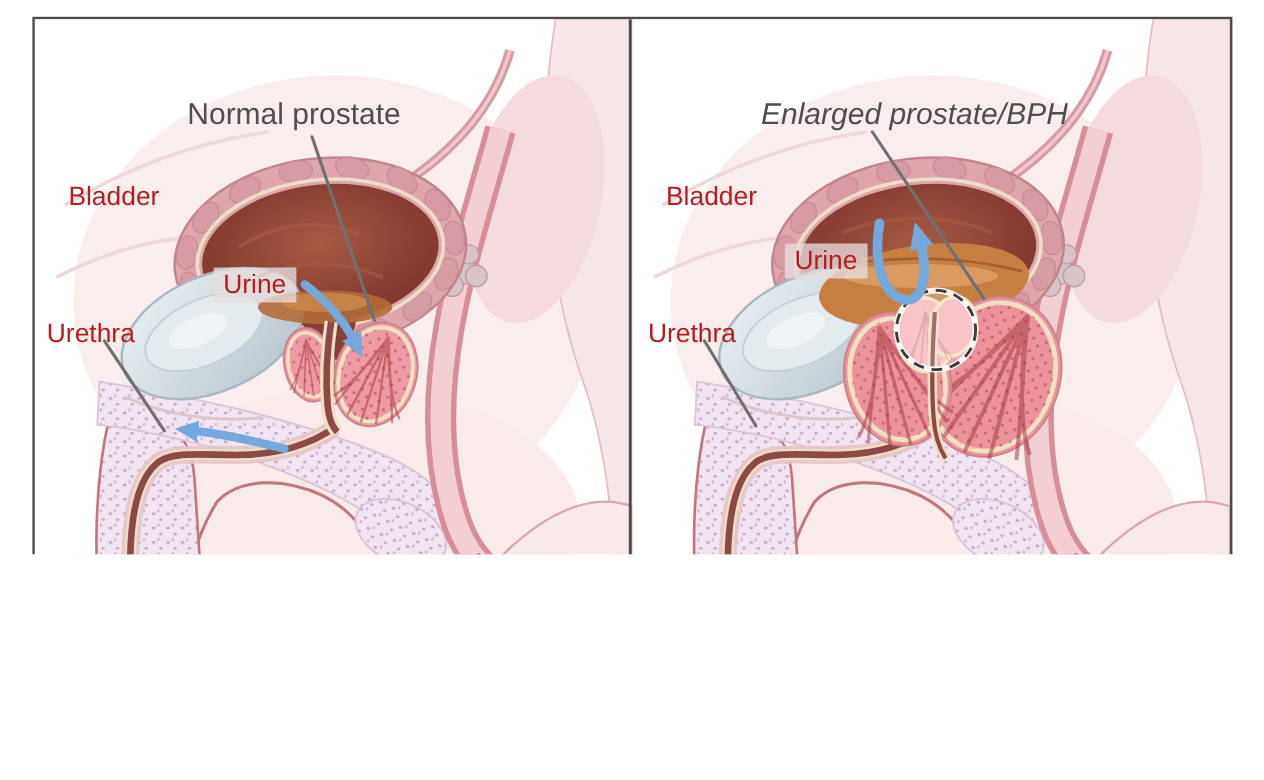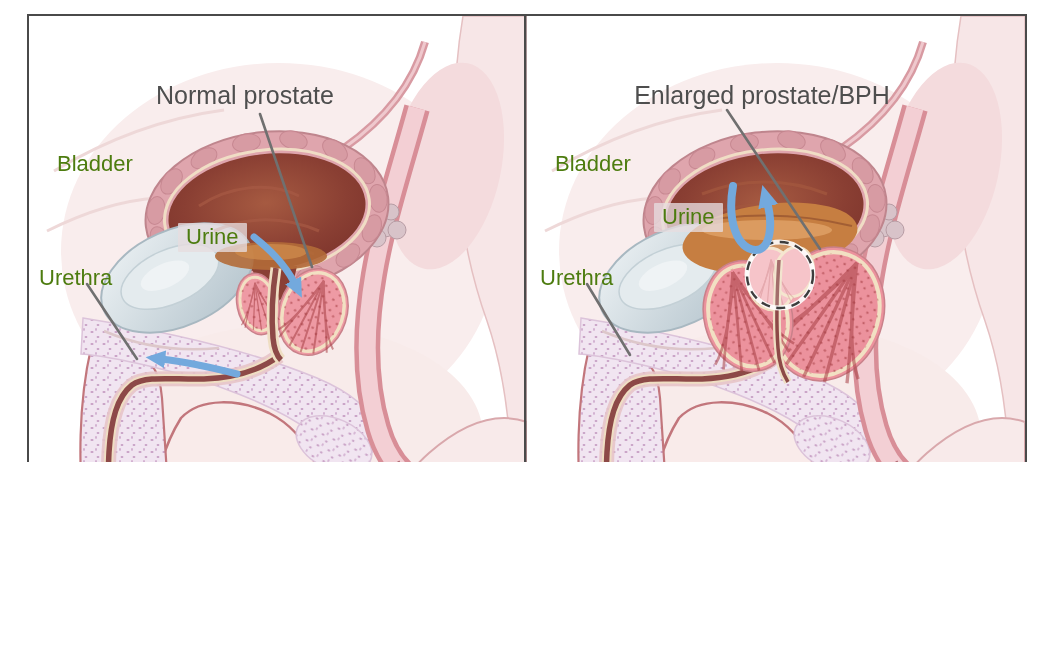--- a/index.html
+++ b/index.html
@@ -1,21 +1,21 @@
 <!DOCTYPE html>
 <html><head>
 <meta charset="utf-8">
 <style>
   html,body{margin:0;padding:0;background:#ffffff;}
   .stage{position:relative;width:1053px;height:462px;background:#ffffff;overflow:hidden;
          font-family:"Liberation Sans", sans-serif;}
   .frame{position:absolute;left:27px;top:14px;width:1000px;height:619px;
          border:2px solid #4a4a4a;box-sizing:border-box;background:#ffffff;}
   .frame svg{position:absolute;left:0;top:0;}
-  .lbl{position:absolute;color:#4d7c0f;font-size:22px;line-height:1.1;white-space:nowrap;}
+  .lbl{position:absolute;color:#b91c1c;font-size:22px;line-height:1.1;white-space:nowrap;}
   .ttl{position:absolute;color:#4e4e4e;font-size:25px;line-height:1.1;white-space:nowrap;
        transform:translateX(-50%);}
   .boxed{background:rgba(231,221,223,0.78);padding:2px 8px 3px 8px;border-radius:1px;}
 </style>
 </head>
 <body>
 
 <div class="stage">
   <div class="frame">
 
@@ -209,18 +209,18 @@
       </g>
 
       <rect x="495" y="0" width="2.4" height="615" fill="#4a4a4a"></rect>
     </svg>
 
     <div class="ttl" style="left:216px;top:66px;">Normal prostate</div>
     <div class="lbl" style="left:28px;top:136px;">Bladder</div>
     <div class="lbl boxed" style="left:149px;top:207px;">Urine</div>
     <div class="lbl" style="left:10px;top:250px;">Urethra</div>
 
-    <div class="ttl" style="left:733px;top:66px;">Enlarged prostate/BPH</div>
+    <div class="ttl" style="left:733px;top:66px;font-style:italic;">Enlarged prostate/BPH</div>
     <div class="lbl" style="left:526px;top:136px;">Bladder</div>
     <div class="lbl boxed" style="left:625px;top:187px;">Urine</div>
     <div class="lbl" style="left:511px;top:250px;">Urethra</div>
   </div>
 </div>
 
 </body></html>

